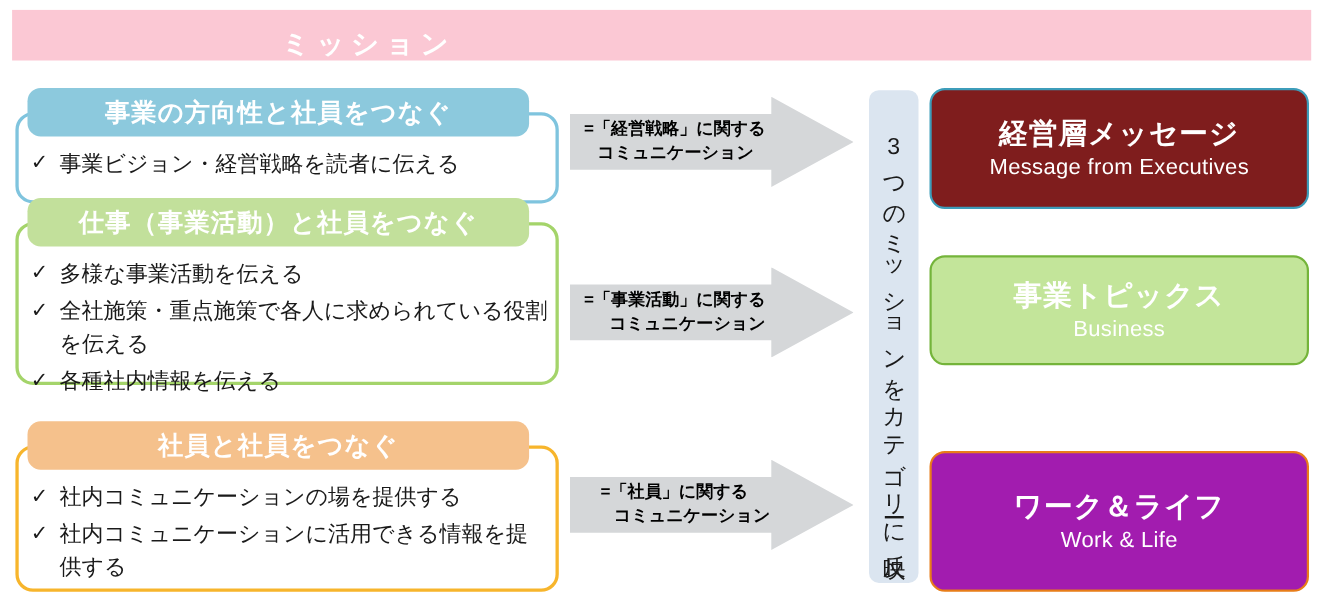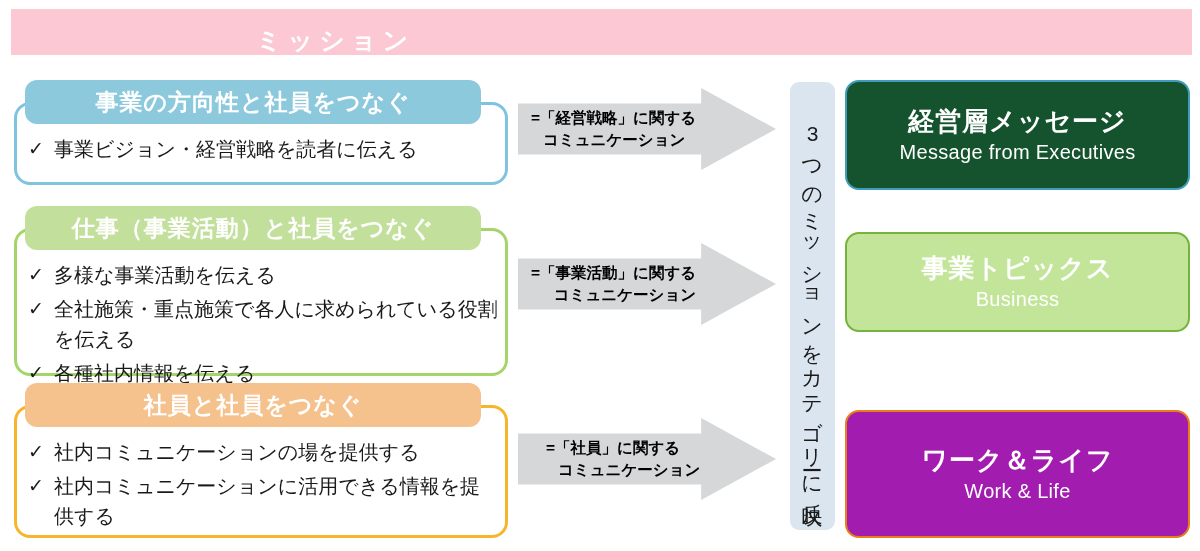--- a/index.html
+++ b/index.html
@@ -176,21 +176,21 @@
   }
   .cat-en {
     color: #ffffff;
     font-size: 20px;
     font-weight: normal;
     letter-spacing: 0.3px;
     white-space: nowrap;
     margin-top: 2px;
     line-height: 1.25;
   }
-  .cat-blue   { background: #14532d; border-color: #3d9dba; }
+  .cat-blue   { background: #7f1d1d; border-color: #3d9dba; }
   .cat-green  { background: #c3e59a; border-color: #74b43a; }
   .cat-orange { background: #a21caf; border-color: #e87d19; }
 </style>
 </head>
 <body>
 
 <div id="canvas">
 
   <div class="header-bar"></div>
   <div class="header-label" id="mission-header-label">ミッション</div>
@@ -199,21 +199,21 @@
     <div class="mission-outer c-blue" style="top:22px;height:83px;"></div>
     <div class="mission-pill p-blue">事業の方向性と社員をつなぐ</div>
     <div class="mission-body" style="top:54px;">
       <div class="bullet-row">
         <span class="bullet-check">✓</span>
         <span class="bullet-text">事業ビジョン・経営戦略を読者に伝える</span>
       </div>
     </div>
   </div>
 
-  <div class="mission-group" style="top:206px;height:212px;">
+  <div class="mission-group" style="top:180px;height:212px;">
     <div class="mission-outer c-green" style="top:22px;height:148px;"></div>
     <div class="mission-pill p-green">仕事（事業活動）と社員をつなぐ</div>
     <div class="mission-body" style="top:54px;">
       <div class="bullet-row">
         <span class="bullet-check">✓</span>
         <span class="bullet-text">多様な事業活動を伝える</span>
       </div>
       <div class="bullet-row">
         <span class="bullet-check">✓</span>
         <span class="bullet-text">全社施策・重点施策で各人に求められている役割を伝える</span>

